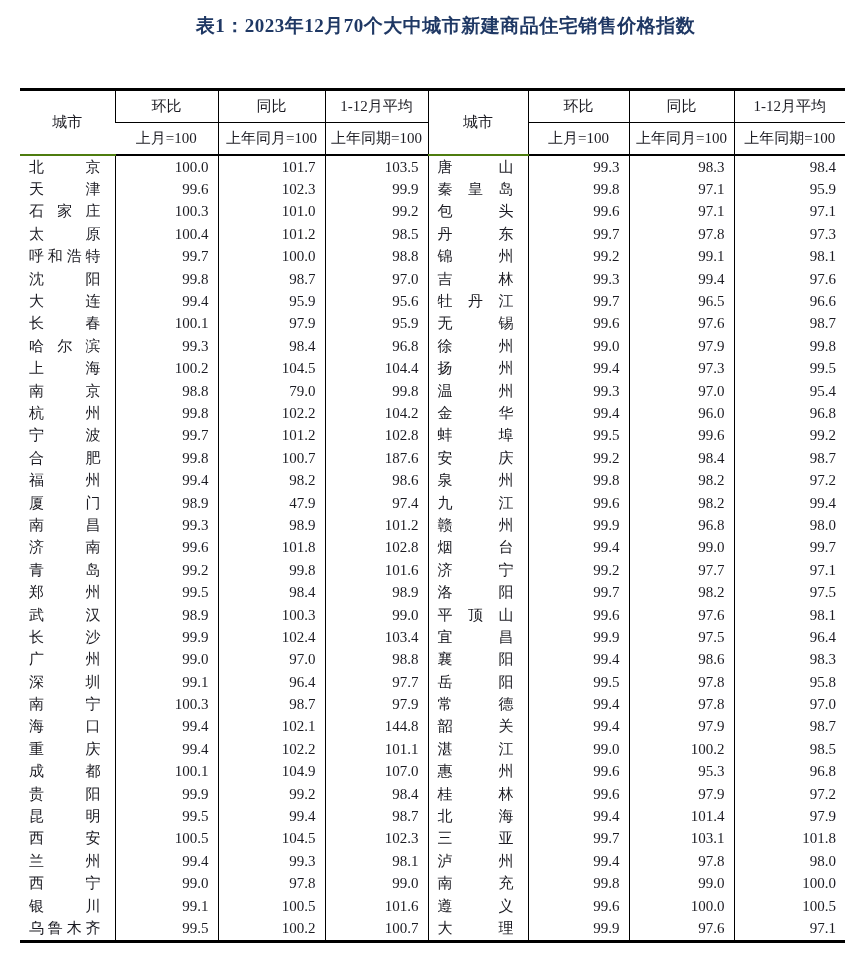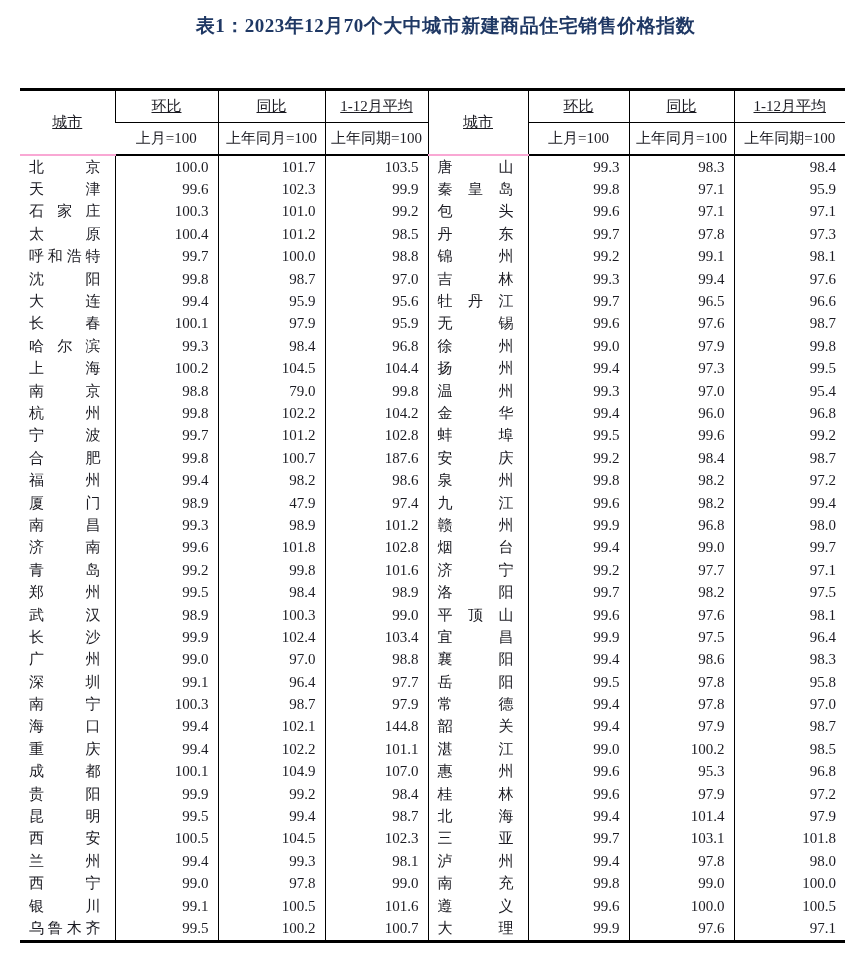--- a/index.html
+++ b/index.html
@@ -33,22 +33,22 @@
   th, td {
     padding: 0;
     font-weight: normal;
     font-size: 15px;
     border-left: 1px solid #000;
     overflow: hidden;
     white-space: nowrap;
   }
   th:first-child, td:first-child { border-left: none; }
   thead th { height: 31px; text-align: center; }
-  thead tr:first-child th { border-bottom: 1px solid #000; text-decoration: underline; }
-  thead tr:first-child th[rowspan] { border-bottom: 2px solid #f9a8d4; }
+  thead tr:first-child th { border-bottom: 1px solid #000; }
+  thead tr:first-child th[rowspan] { border-bottom: 2px solid #4d7c0f; }
   thead tr:last-child th { border-bottom: 2px solid #000; }
   tbody td { height: 22.4px; }
   td.num { text-align: right; padding-right: 9px; }
   td.city .cname {
     display: flex;
     justify-content: space-between;
     padding: 0 14px 0 9px;
   }
 </style>
 </head>

